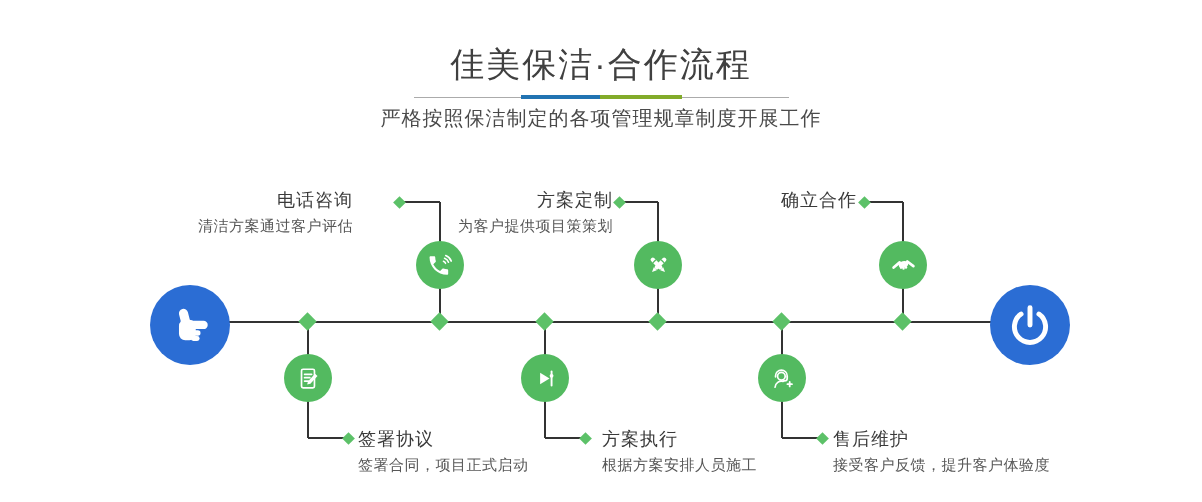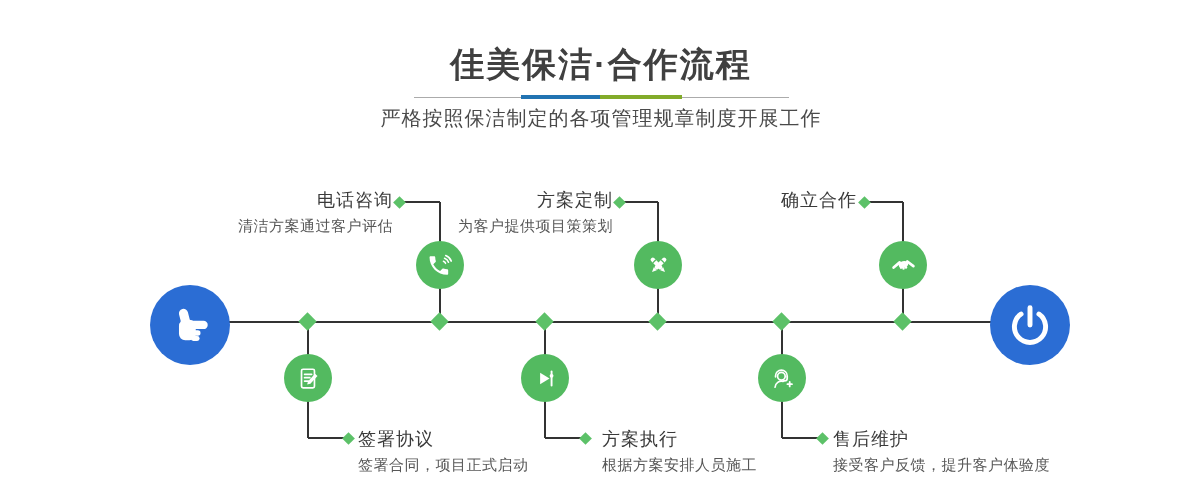--- a/index.html
+++ b/index.html
@@ -3,21 +3,21 @@
 <meta charset="utf-8">
 <style>
   html,body{margin:0;padding:0;background:#fff;}
   .stage{
     position:relative;width:1202px;height:502px;background:#ffffff;overflow:hidden;
     font-family:"Liberation Sans","DejaVu Sans",sans-serif;
   }
   
   .hdr-title{
     position:absolute;left:0;right:0;top:42px;text-align:center;
-    font-size:34px;font-weight:bold;color:#404040;letter-spacing:2px;
+    font-size:34px;font-weight:normal;color:#404040;letter-spacing:2px;
   }
   .div-gray{position:absolute;left:414px;top:97px;width:375px;height:1px;background:#ababab;}
   .div-blue{position:absolute;left:521px;top:95px;width:79px;height:4px;background:#2173b2;}
   .div-green{position:absolute;left:600px;top:95px;width:82px;height:4px;background:#82ab2a;}
   .hdr-sub{
     position:absolute;left:0;right:0;top:105px;text-align:center;
     font-size:20px;color:#4a4a4a;letter-spacing:1px;
   }
   
   .main-line{position:absolute;left:226px;top:321px;width:766px;height:2px;background:#333;}
@@ -42,21 +42,21 @@
   .lbl .d{font-size:15px;color:#575757;margin-top:5px;letter-spacing:0.5px;}
   .lbl.top-side{text-align:right;top:188px;}
   .lbl.bot-side{text-align:left;top:427px;}
   
   
   .s1 .vline{left:439px;top:202px;height:120px;}
   .s1 .hline{left:403px;top:201px;width:37px;}
   .s1 .ldia{left:395px;top:198px;}
   .s1 .jdia{left:433px;top:315px;}
   .s1 .gcircle{left:416px;top:241px;}
-  .s1 .lbl{right:809px;}
+  .s1 .lbl{right:849px;}
   
   .s2 .vline{left:307px;top:322px;height:116px;}
   .s2 .hline{left:308px;top:437px;width:36px;}
   .s2 .ldia{left:344px;top:434px;}
   .s2 .jdia{left:301px;top:315px;}
   .s2 .gcircle{left:284px;top:354px;}
   .s2 .lbl{left:358px;}
   
   .s3 .vline{left:657px;top:202px;height:120px;}
   .s3 .hline{left:623px;top:201px;width:35px;}

